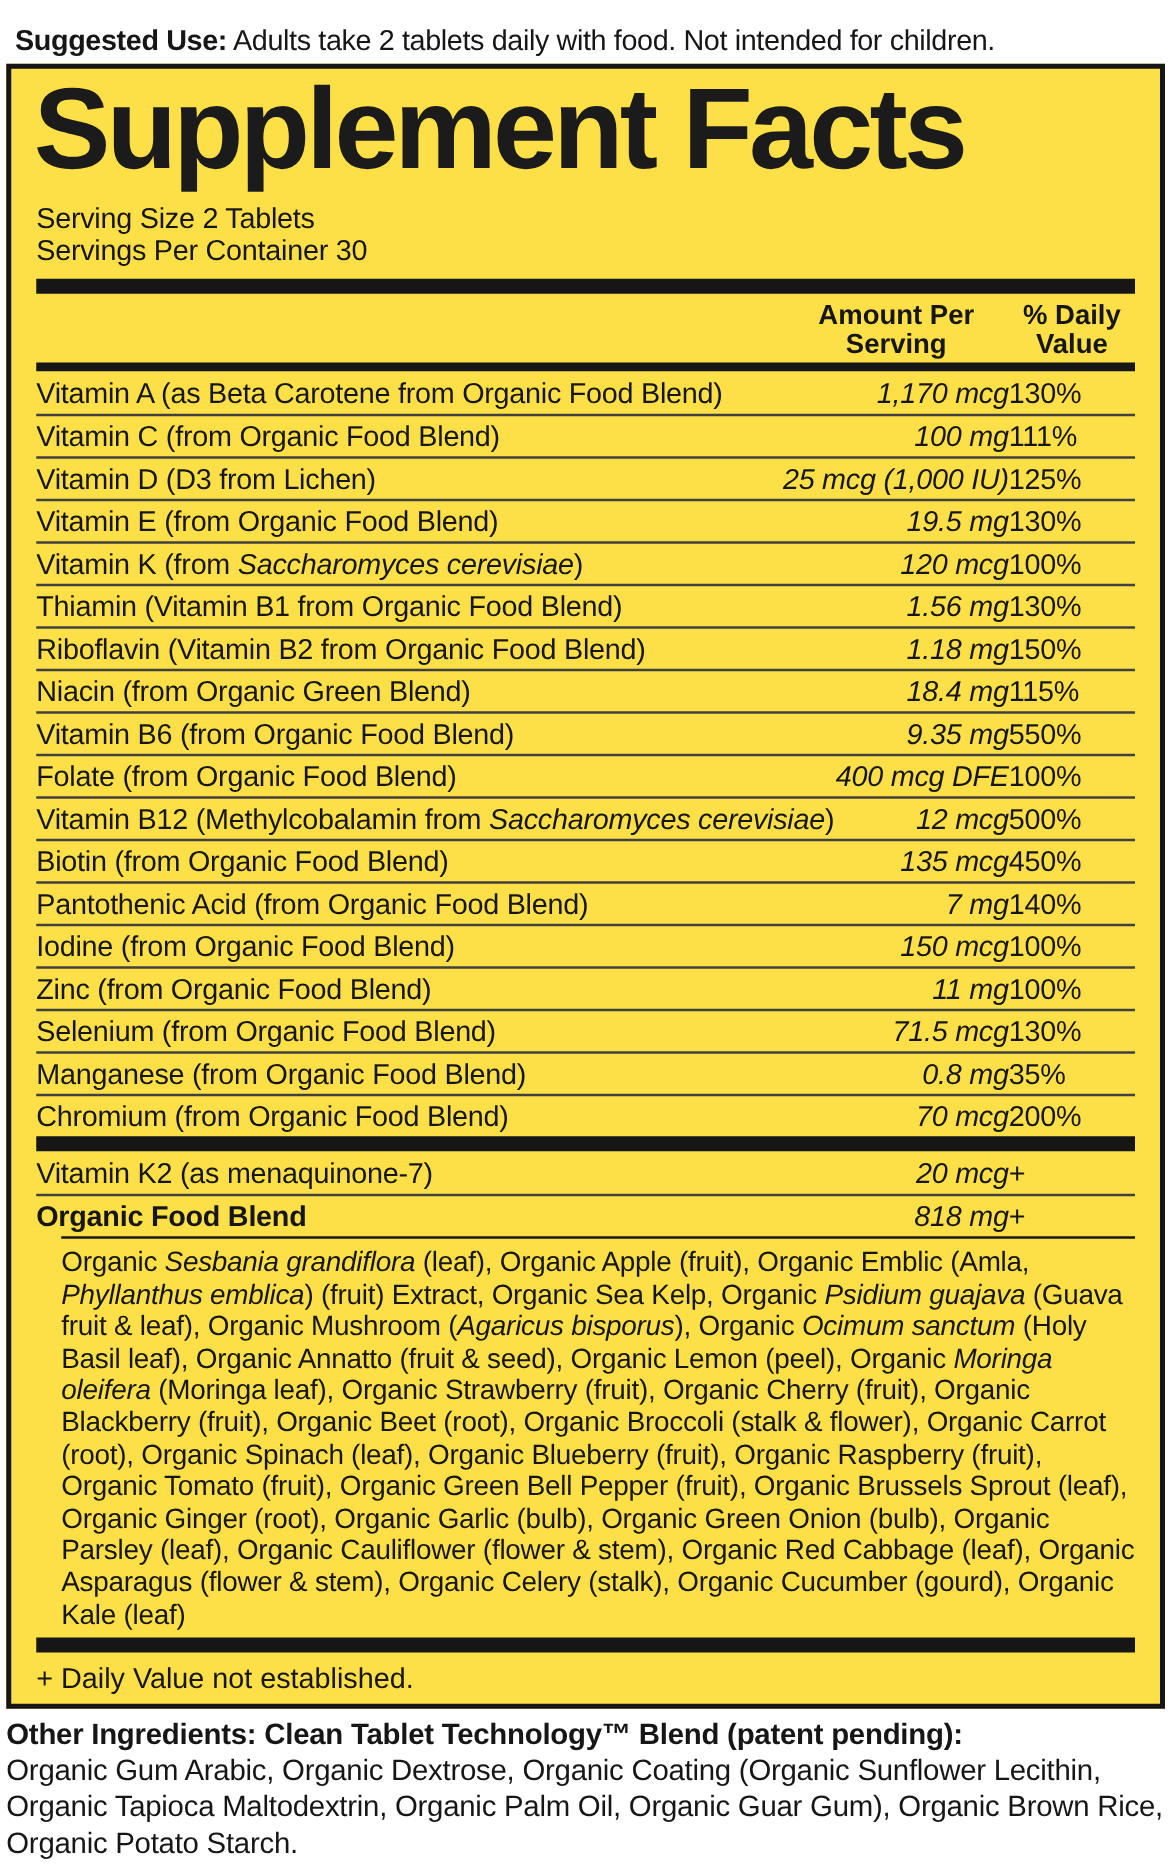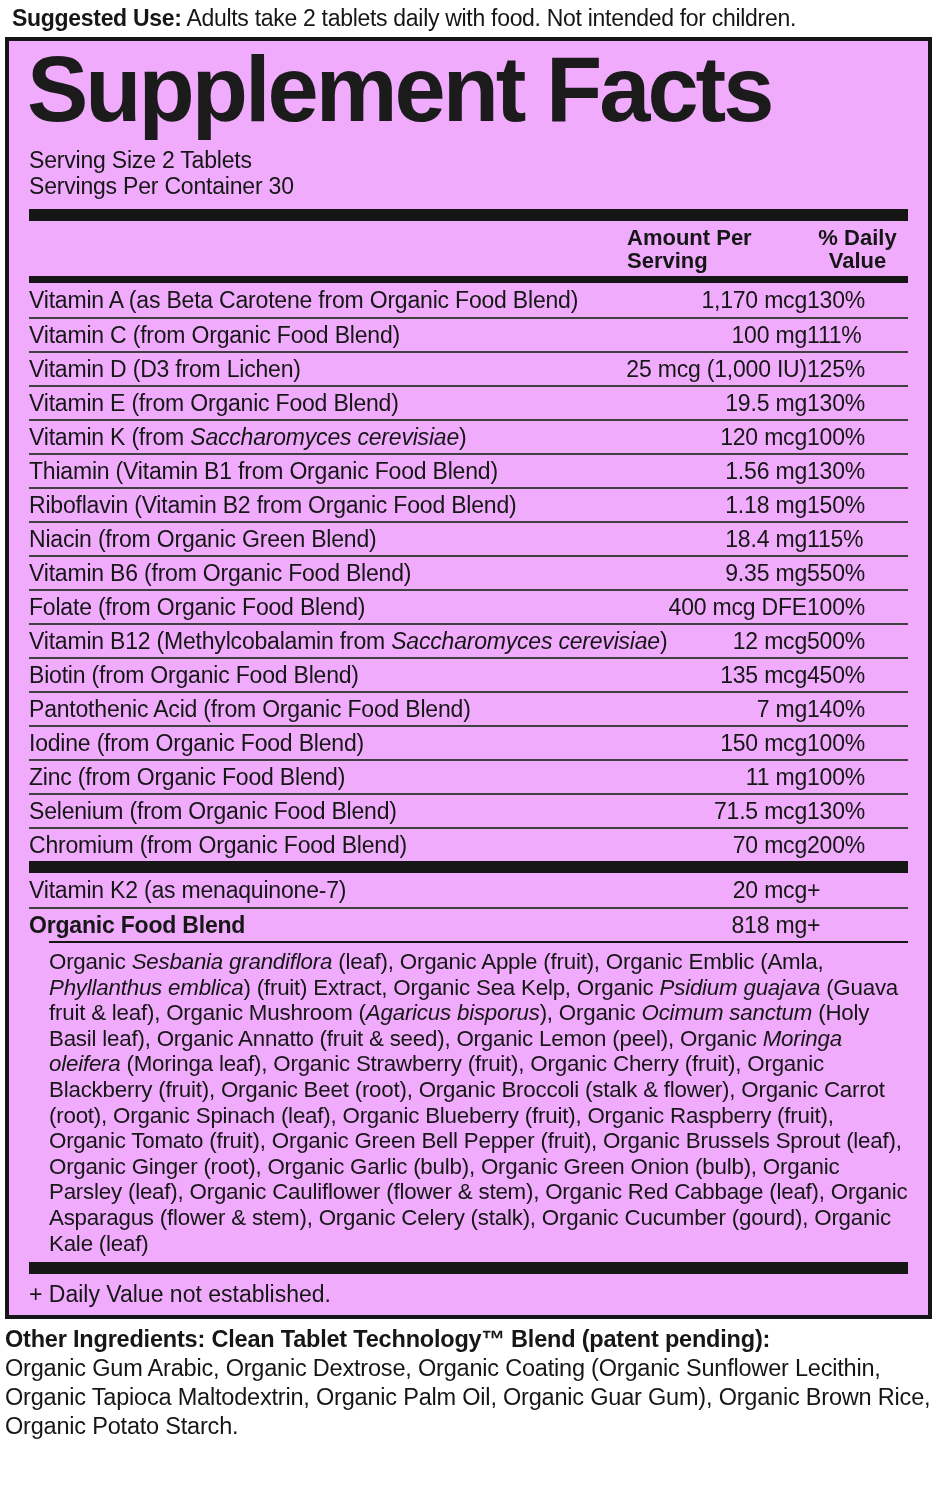--- a/index.html
+++ b/index.html
@@ -3,47 +3,47 @@
 <meta charset="utf-8">
 <style>
   * { margin:0; padding:0; box-sizing:border-box; }
   html,body { background:#fff; }
   body {
     width:937px; height:1500px; overflow:hidden;
     font-family:"Liberation Sans", sans-serif;
     color:#161616;
   }
   
-  .suggested { padding:5px 0 2px 12px; font-size:23px; letter-spacing:-0.3px; white-space:nowrap; }
+  .suggested { padding:19px 0 2px 12px; font-size:23px; letter-spacing:-0.3px; white-space:nowrap; }
   .suggested b { font-weight:700; }
 
   
-  .facts-box { margin:3px 5px 0 5px; border:4px solid #161616; background:#f0abfc; }
+  .facts-box { margin:3px 5px 0 5px; border:4px solid #161616; background:#fde047; }
   .facts-inner { padding:0 20px; }
 
   .sf-title {
     font-size:92px; font-weight:700; letter-spacing:-3px; line-height:1.0;
     margin:2px 0 0 -2px; white-space:nowrap; color:#1b1b1b;
   }
   .serving-info { margin-top:12px; font-size:23px; line-height:26px; letter-spacing:-0.2px; }
 
   .bar { background:#161616; height:12px; }
   .bar.mid { height:7px; }
   #bar-top { margin-top:10px; }
 
   .hdr-row { display:flex; align-items:flex-end; padding:5px 0 4px 0; }
   .hdr-spacer { flex:1; }
-  .hdr-amt { width:180px; font-weight:700; font-size:22px; line-height:23px; }
+  .hdr-amt { width:180px; text-align:center; font-weight:700; font-size:22px; line-height:23px; }
   .hdr-dv  { width:101px; text-align:center; font-weight:700; font-size:22px; line-height:23px; }
 
   .nrow { display:flex; align-items:center; height:34px; border-top:2px solid #404040;
           font-size:23px; letter-spacing:-0.2px; }
   .nrow.no-top { border-top:none; }
   .ncell.name { flex:1; white-space:nowrap; overflow:hidden; }
-  .ncell.amt  { text-align:center; white-space:nowrap; }
+  .ncell.amt  { text-align:center; white-space:nowrap;font-style:italic; }
   .ncell.dv   { width:101px; text-align:left; white-space:nowrap; }
   .nrow.bold .ncell.name { font-weight:700; }
 
   .indent-divider { height:2px; background:#161616; margin-left:20px; }
 
   .blend-para { margin-left:20px; padding:6px 0 6px 0; font-size:22.3px;
                 line-height:25.6px; letter-spacing:-0.2px; }
 
   .footnote { padding:7px 0 7px 0; font-size:23px; }
 
@@ -152,20 +152,25 @@
           <div class="ncell name">Zinc (from Organic Food Blend)</div>
           <div class="ncell amt">11 mg</div>
           <div class="ncell dv">100%</div>
         </div>
         <div class="nrow">
           <div class="ncell name">Selenium (from Organic Food Blend)</div>
           <div class="ncell amt">71.5 mcg</div>
           <div class="ncell dv">130%</div>
         </div>
         <div class="nrow">
+          <div class="ncell name">Manganese (from Organic Food Blend)</div>
+          <div class="ncell amt">0.8 mg</div>
+          <div class="ncell dv">35%</div>
+        </div>
+        <div class="nrow">
           <div class="ncell name">Chromium (from Organic Food Blend)</div>
           <div class="ncell amt">70 mcg</div>
           <div class="ncell dv">200%</div>
         </div>
       </div>
 
     <div class="bar"></div>
 
     <div id="extra-table">
         <div class="nrow no-top">

